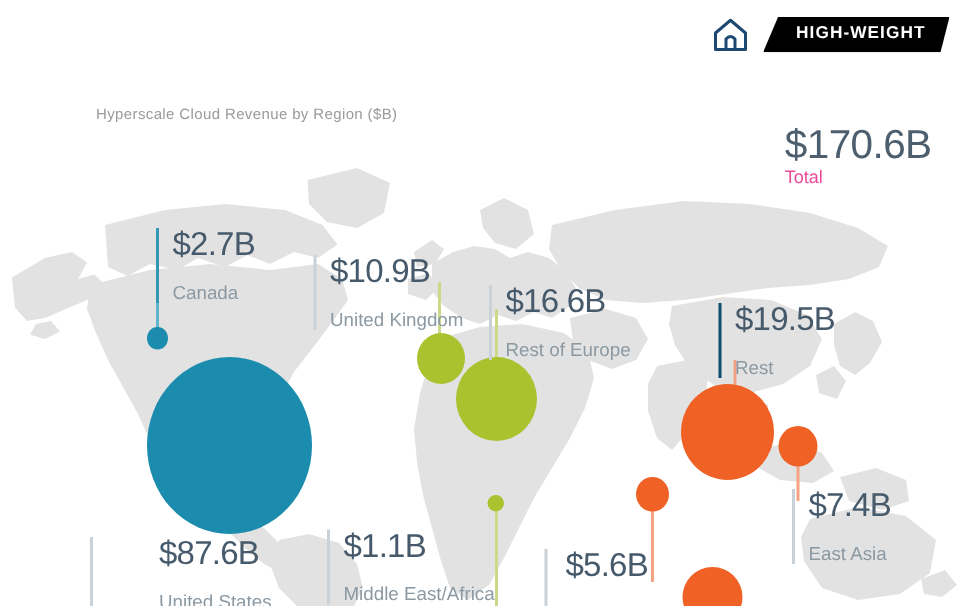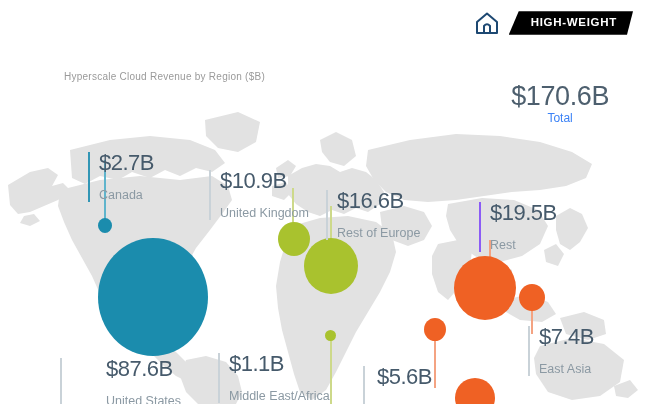--- a/index.html
+++ b/index.html
@@ -35,23 +35,23 @@
     white-space:nowrap;
   }
 
   
   .chart-title {
     position:absolute; left:64px; top:71px;
     font-size:10px; color:#9a9a9a; letter-spacing:0.25px;
   }
 
   
-  .total-block { position:absolute; right:38px; top:82px; text-align:center; }
+  .total-block { position:absolute; right:26px; top:82px; text-align:left; }
   .total-value { font-size:27px; color:#4d5f6e; letter-spacing:-0.4px; line-height:1.05; }
-  .total-label { font-size:12px; color:#3b82f6; margin-top:1px; }
+  .total-label { font-size:12px; color:#ec4899; margin-top:1px; }
 
   
   .bubble { position:absolute; border-radius:50%; }
   .connector { position:absolute; width:2px; }
   .stem-dot { position:absolute; border-radius:50%; }
 
   
   .label {
     position:absolute;
     padding-left:9px;
@@ -65,21 +65,21 @@
     white-space:nowrap;
   }
   .label .name {
     display:block;
     font-size:12.5px;
     color:#8b99a3;
     margin-top:15px;
     white-space:nowrap;
   }
   .label.teal  { border-left:2px solid #3296b5; }
-  .label.orange{ border-left:2px solid #8b5cf6; }
+  .label.orange{ border-left:2px solid #0c4a6e; }
   .label.plain { border-left:2px solid #c9d2d8; }
 </style>
 </head>
 <body>
 
 <div id="stage">
 
   <div class="map-layer">
     <svg viewBox="0 0 647 404" xmlns="http://www.w3.org/2000/svg" aria-hidden="true">
       <g class="land">
@@ -160,21 +160,21 @@
   <div class="bubble" style="left:454px; top:256px; width:62px; height:64px; background:#ef6124;"></div>
 
   <div class="connector" style="left:531px; top:300px; height:34px; background:#f4a382;"></div>
   <div class="bubble" style="left:519px; top:284px; width:26px; height:27px; background:#ef6124;"></div>
 
   <div class="connector" style="left:434px; top:338px; height:50px; background:#f4a382;"></div>
   <div class="bubble" style="left:424px; top:318px; width:22px; height:23px; background:#ef6124;"></div>
 
   <div class="bubble" style="left:455px; top:378px; width:40px; height:40px; background:#ef6124;"></div>
 
-  <div class="label teal" style="left:88px; top:152px;">
+  <div class="label teal" style="left:104px; top:152px;">
     <span class="val">$2.7B</span>
     <span class="name">Canada</span>
   </div>
 
   <div class="label plain" style="left:209px; top:170px;">
     <span class="val">$10.9B</span>
     <span class="name">United Kingdom</span>
   </div>
 
   <div class="label plain" style="left:326px; top:190px;">

